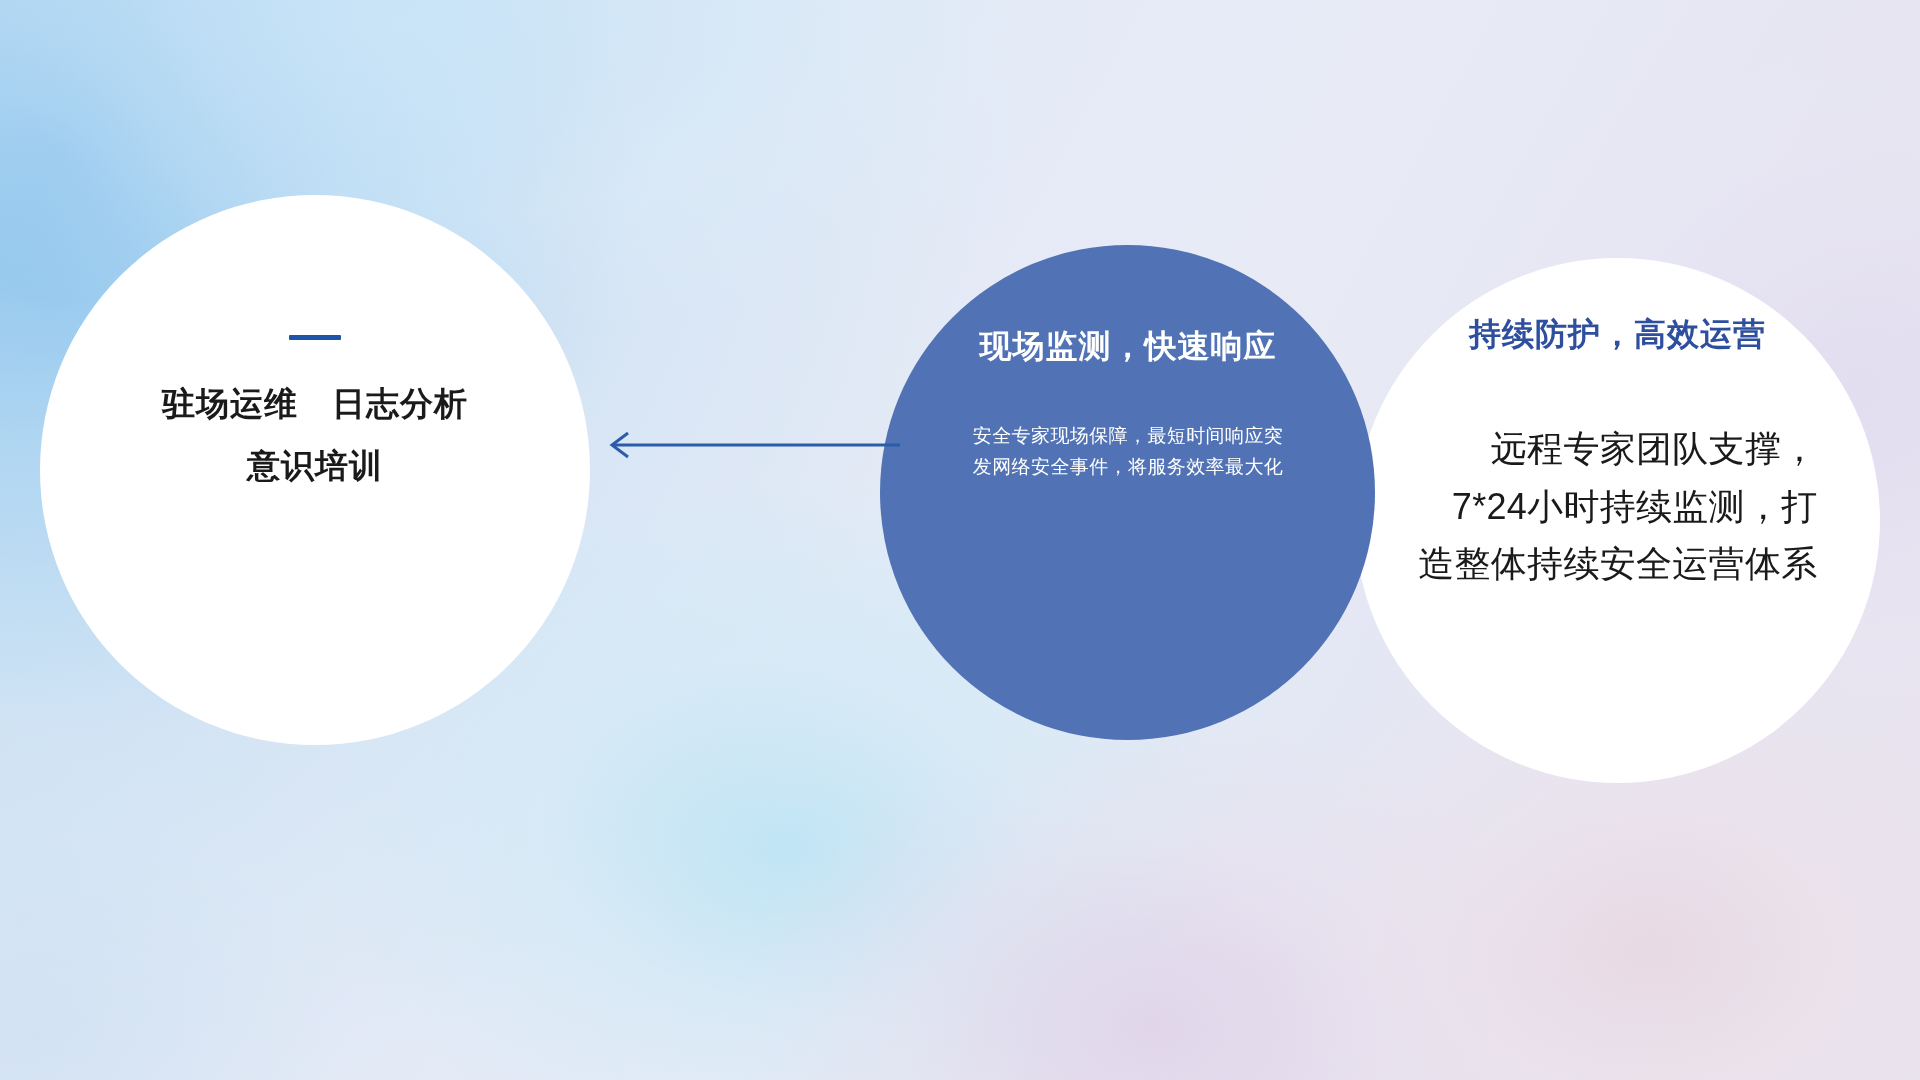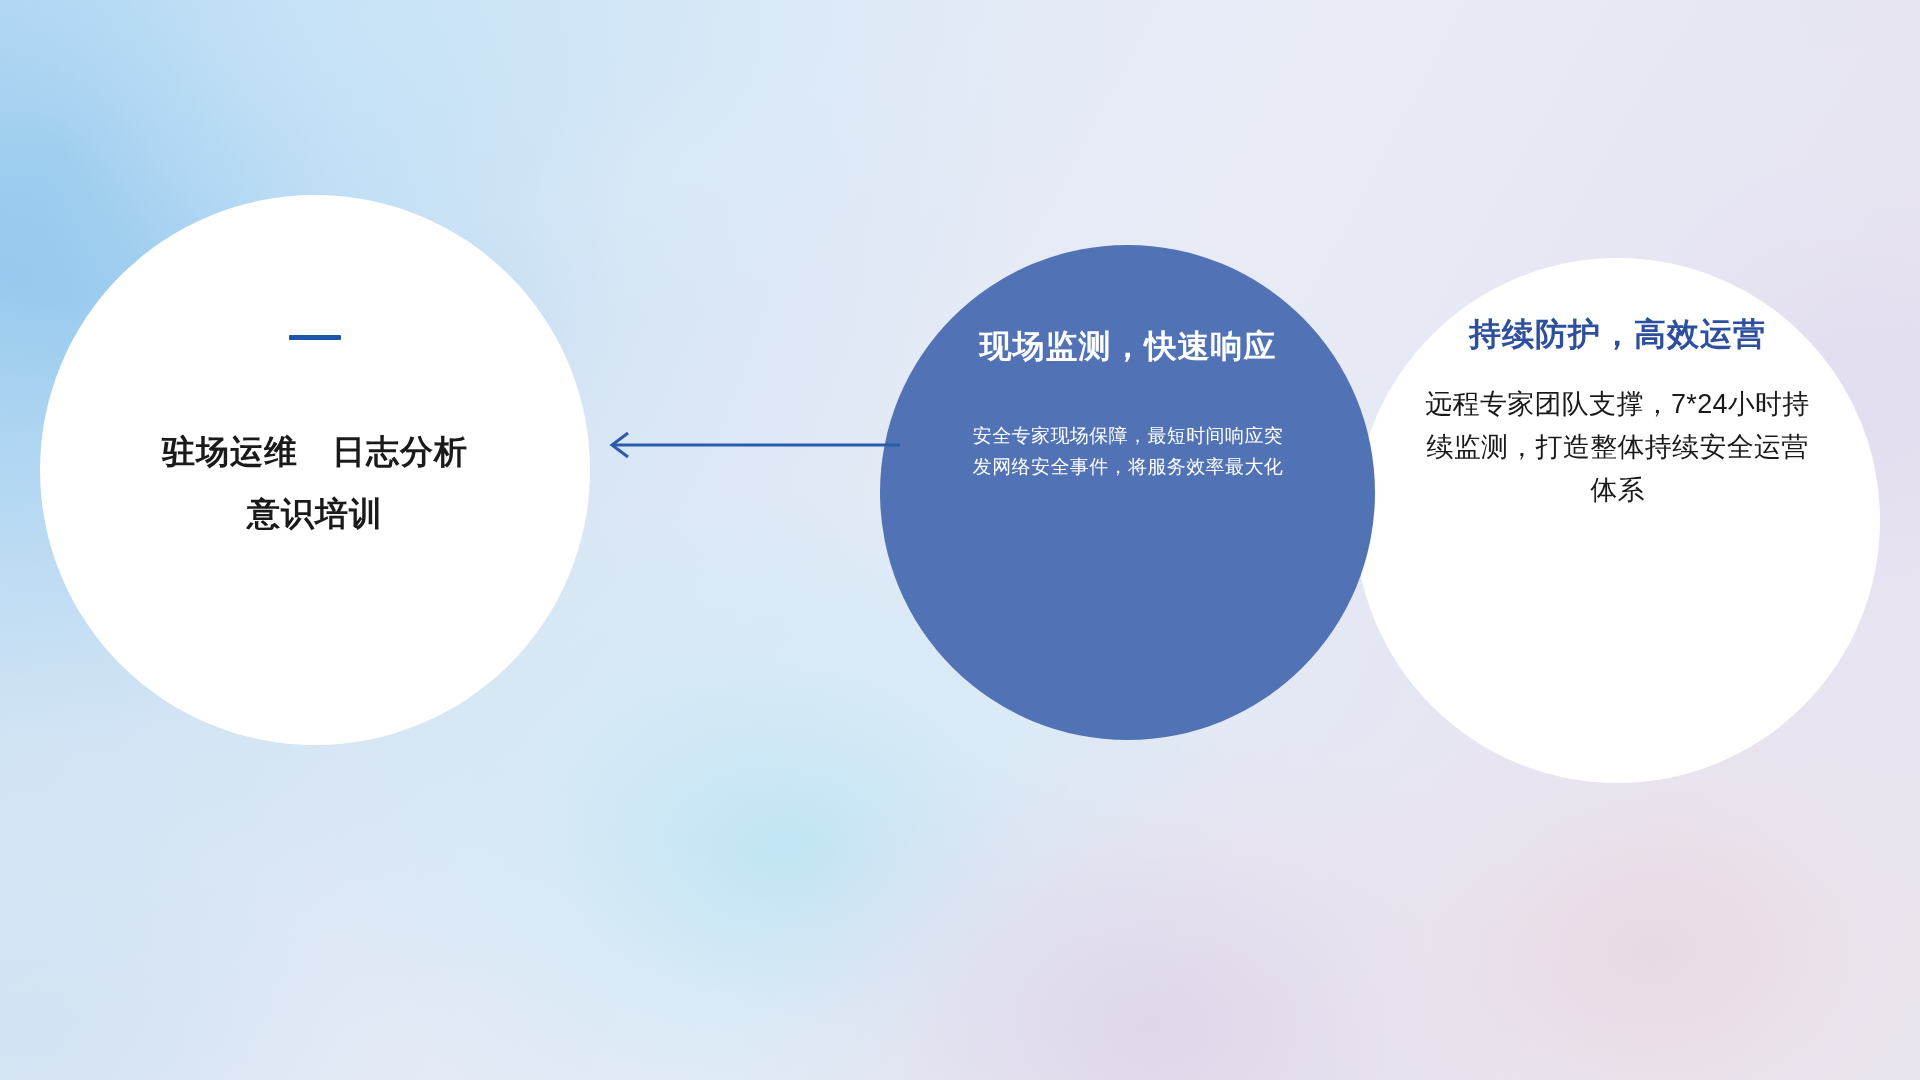--- a/index.html
+++ b/index.html
@@ -134,21 +134,20 @@
     top: 195px;
     width: 550px;
     height: 550px;
     z-index: 9;
     display: flex;
     flex-direction: column;
     align-items: center;
     justify-content: flex-start;
     padding-top: 140px;
     box-sizing: border-box;
-    gap: 48px;
   }
 
   .accent-dash {
     width: 52px;
     height: 5px;
     background: #1f55a8;
     border-radius: 1px;
     margin-bottom: 46px;
   }
 
@@ -221,28 +220,28 @@
     padding-top: 55px;
     box-sizing: border-box;
   }
 
   .right-title {
     font-size: 32px;
     font-weight: bold;
     color: #2d4f9e;
     letter-spacing: 1px;
     white-space: nowrap;
-    margin-bottom: 26px;
+    margin-bottom: 63px;
   }
 
   .right-body {
-    font-size: 27px;
+    font-size: 36px;
     color: #1a1a1a;
     line-height: 1.6;
-    text-align: center;
+    text-align: right;
     width: 400px;
     letter-spacing: 0.3px;
   }
 
   
   .arrow-wrap {
     position: absolute;
     left: 600px;
     top: 420px;
     width: 300px;

